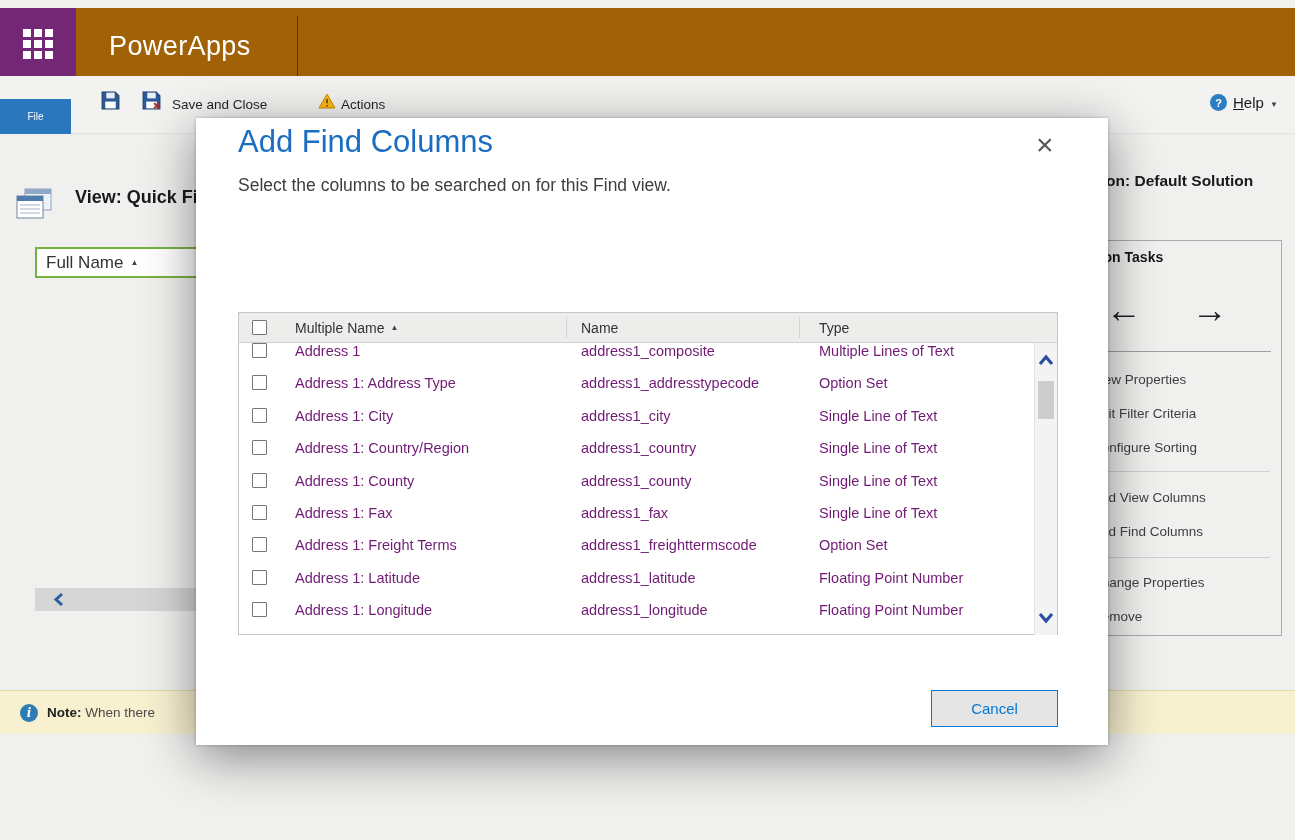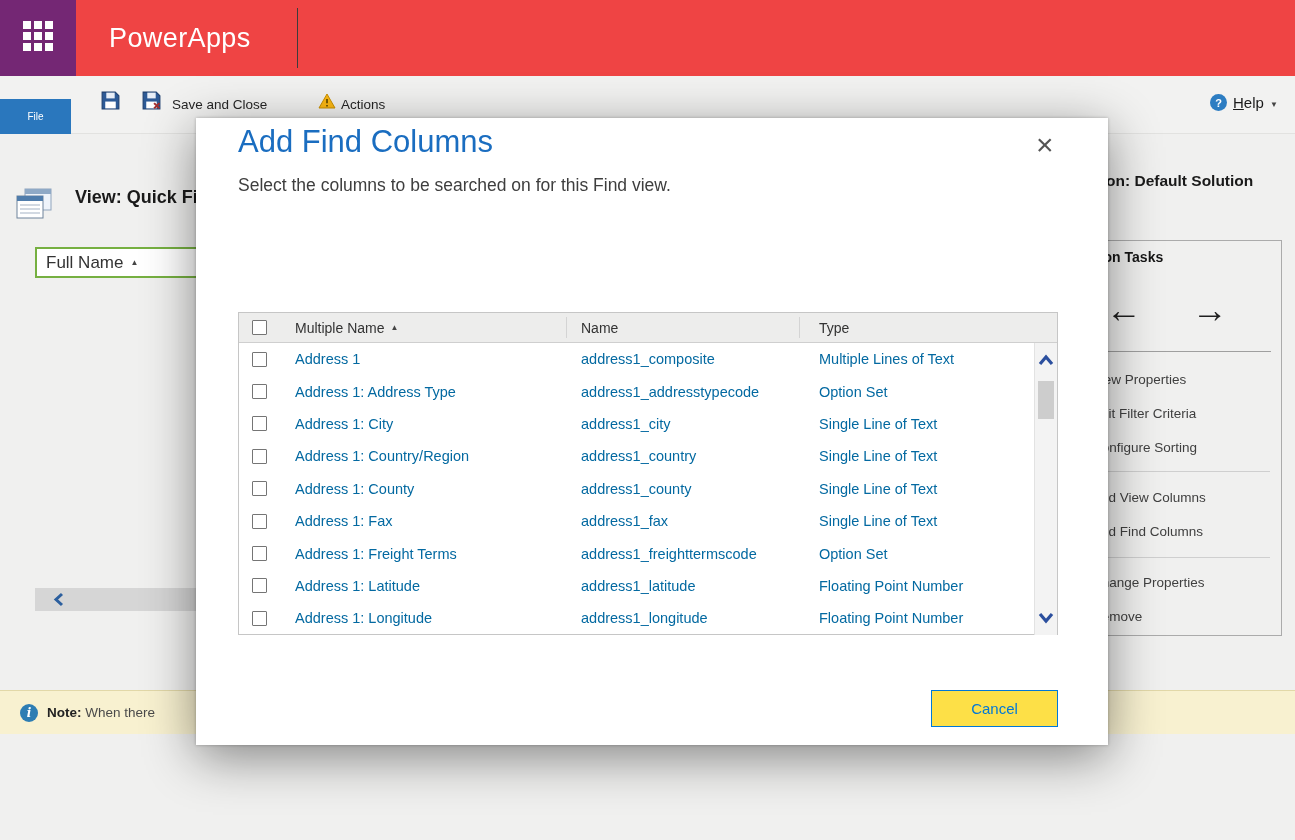--- a/index.html
+++ b/index.html
@@ -1,21 +1,21 @@
 <!DOCTYPE html>
 <html><head>
 <meta charset="utf-8">
 <style>
   *{margin:0;padding:0;box-sizing:border-box}
   body{font-family:"Liberation Sans",sans-serif;background:#fff}
   .screen{position:relative;width:1295px;height:840px;background:#f0f0ef;overflow:hidden;font-family:"Liberation Sans",sans-serif}
   .abs{position:absolute}
 
   
-  .topbar{left:0;top:0;width:1295px;height:76px;background:#ef4444}
+  .topbar{left:0;top:8px;width:1295px;height:76px;background:#a16207}
   .waffle{left:0;top:0;width:76px;height:76px;background:#742774;display:flex;align-items:center;justify-content:center;cursor:pointer}
   .appname{left:109px;top:23px;font-size:27px;color:#ffffff;letter-spacing:.4px;white-space:nowrap}
   .topsep{left:297px;top:8px;width:1px;height:60px;background:#3c3c3c}
 
   
   .ribbon{left:0;top:76px;width:1295px;height:58px;background:#f2f2f1;border-bottom:1px solid #e2e2e0}
   .filetab{left:0;top:99px;width:71px;height:35px;background:#2a77bd;color:#fff;font-size:10px;display:flex;align-items:center;justify-content:center;cursor:pointer}
   .tbicon{top:90px;width:21px;height:21px;cursor:pointer}
   .ic-save{left:100px}
   .ic-saveas{left:141px}
@@ -64,33 +64,33 @@
   .m-table{left:42px;top:194px;width:820px;height:323px;border:1px solid #c6c6c6;background:#fff}
   .t-head{position:absolute;left:0;top:0;width:100%;height:30px;background:#ededec;border-bottom:1px solid #cfcfcf}
   .hsep{position:absolute;top:4px;bottom:4px;width:1px;background:#d4d4d4}
   .hsepA{left:327px}.hsepB{left:560px}
   .cbx{width:15px;height:15px;border:1px solid #757575;background:#fff;border-radius:1px;cursor:pointer}
   .head-cbx{position:absolute;left:13px;top:7px}
   .h-cell{position:absolute;top:0;height:29px;display:flex;align-items:center;gap:6px;font-size:14px;color:#333;cursor:pointer}
   .h-disp{left:56px}.h-name{left:342px}.h-type{left:580px}
   .h-tri{font-size:8px;color:#444}
   .t-body{position:absolute;left:0;top:30px;right:24px;height:292px;overflow:hidden}
-  .t-row{height:32.4px;display:flex;align-items:center;font-size:14.5px;color:#0369a1;cursor:pointer}
+  .t-row{height:32.4px;display:flex;align-items:flex-start;font-size:14.5px;color:#701a75;cursor:pointer}
   .t-row .cbx{margin-left:13px;flex:none}
   .cell-d{margin-left:28px;width:286px;white-space:nowrap;overflow:hidden}
   .cell-n{width:238px;white-space:nowrap;overflow:hidden}
   .cell-t{flex:1;white-space:nowrap;overflow:hidden}
   .sbar{position:absolute;right:0;top:30px;width:23px;height:292px;background:#f3f3f3;border-left:1px solid #e2e2e2}
   .sbtn{position:absolute;left:0;width:22px;height:26px;display:flex;align-items:center;justify-content:center;cursor:pointer}
   .sb-up{top:4px}
   .sb-down{bottom:4px}
   .thumb{position:absolute;left:3px;top:38px;width:16px;height:38px;background:#cdcdcd;cursor:pointer}
   .btn{display:flex;align-items:center;justify-content:center;font-size:15px;cursor:pointer}
   .okbtn{left:592px;top:572px;width:130px;height:37px;background:#0078d7;border:1px solid #0f548c;color:#fff}
-  .cancelbtn{left:735px;top:572px;width:127px;height:37px;background:#fde047;border:1px solid #0078d7;color:#0078d7}
+  .cancelbtn{left:735px;top:572px;width:127px;height:37px;background:#e5e5e5;border:1px solid #0078d7;color:#0078d7}
 </style>
 </head>
 <body>
 
 <div class="screen">
 
   <div class="abs topbar">
     <div class="abs waffle">
       <span>
         <svg width="30" height="30" viewBox="0 0 30 30">

